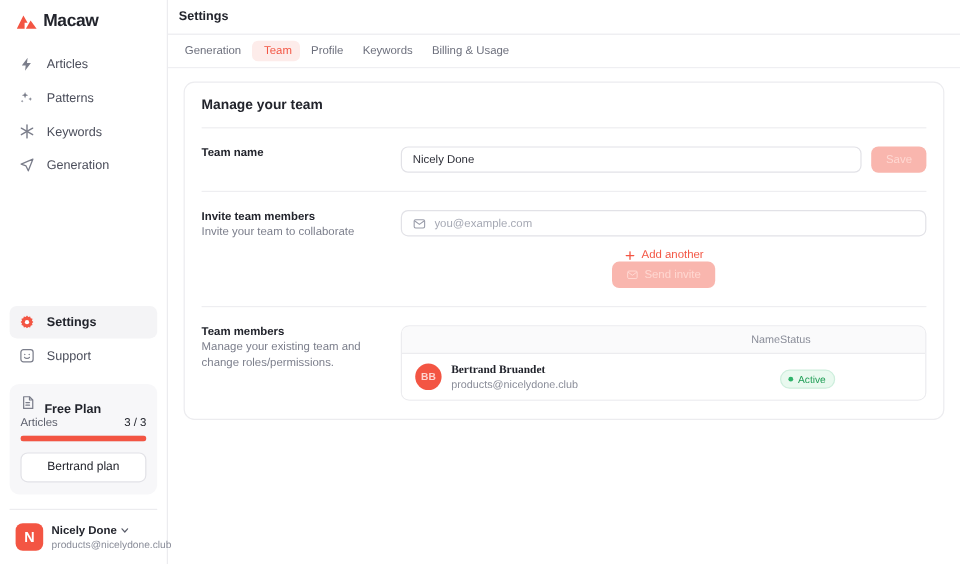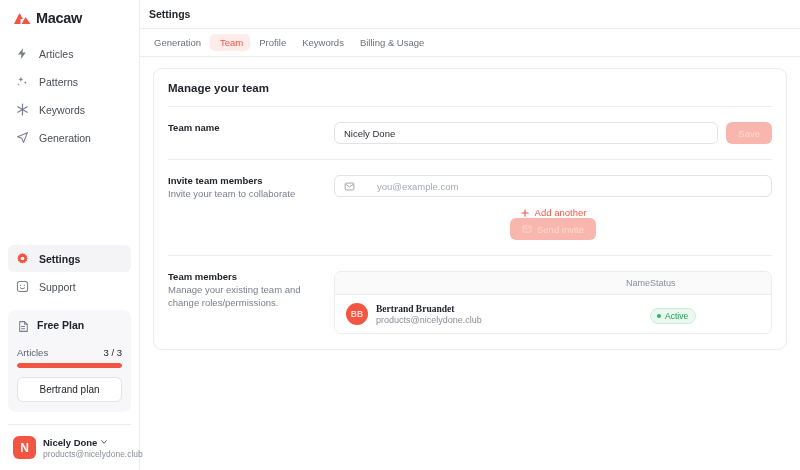--- a/index.html
+++ b/index.html
@@ -43,21 +43,21 @@
   .spacer { flex: 1; }
 
   .bottom-nav { display: flex; flex-direction: column; gap: 1px; margin-bottom: 10px; }
 
   .plan-card {
     background: #f7f7f9;
     border-radius: 8px;
     padding: 9px 9px 10px 9px;
     margin-bottom: 12px;
   }
-  .plan-head { display: flex; align-items: flex-start; gap: 7px; margin-bottom: 10px; }
+  .plan-head { display: flex; align-items: flex-end; gap: 7px; }
   .plan-title { font-size: 10.5px; font-weight: bold; color: #22242c; }
   .plan-row { display: flex; justify-content: space-between; align-items: baseline; margin-bottom: 5px; }
   .plan-row .k { font-size: 9.5px; color: #5b5e6b; }
   .plan-row .v { font-size: 9.5px; color: #22242c; }
   .bar-track { height: 5px; background: #e8e8ec; border-radius: 3px; overflow: hidden; margin-bottom: 9px; }
   .bar-fill { height: 100%; background: #f35543; border-radius: 3px; }
   .upgrade-btn {
     width: 100%; background: #ffffff; border: 1px solid #e2e2e7;
     border-radius: 6px; padding: 6px 0;
     font-size: 10px; color: #22242c; font-family: inherit; cursor: pointer;
@@ -120,21 +120,21 @@
   .text-input::placeholder { color: #a6a9b4; }
   .btn-disabled {
     background: #f9b6ae; color: #ffd8d2; border: none;
     border-radius: 6px; height: 22px; padding: 0 12px;
     font-size: 9.5px; font-family: inherit; cursor: default;
     display: flex; align-items: center; justify-content: center; gap: 5px;
     white-space: nowrap;
   }
 
   .input-with-icon {
-    display: flex; align-items: center; gap: 22px;
+    display: flex; align-items: center; gap: 7px;
     height: 22px; border: 1px solid #e2e2e7; border-radius: 6px;
     padding: 0 9px; background: #fff;
   }
   .input-with-icon input {
     flex: 1; border: none; outline: none; background: transparent;
     font-size: 9.5px; color: #2b2d36; font-family: inherit;
   }
   .input-with-icon input::placeholder { color: #a6a9b4; }
 
   .invite-actions {

